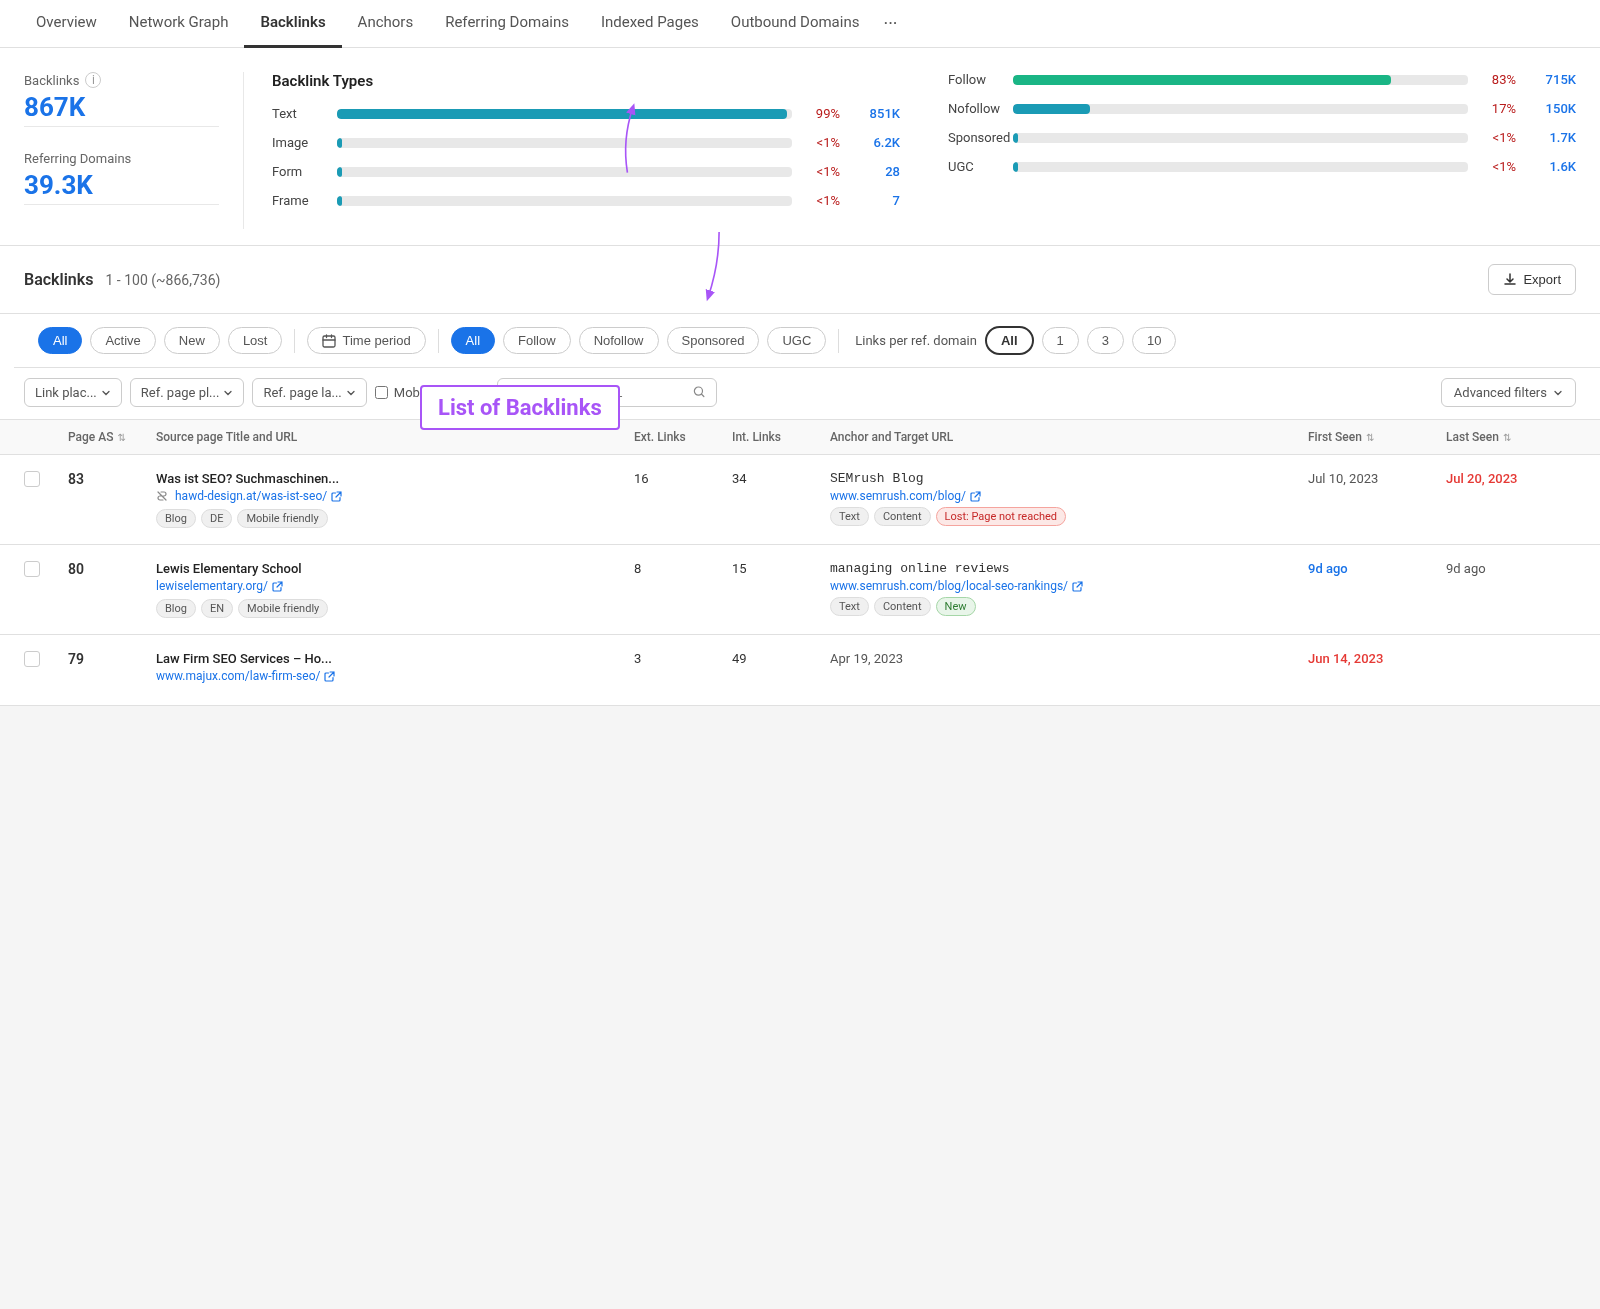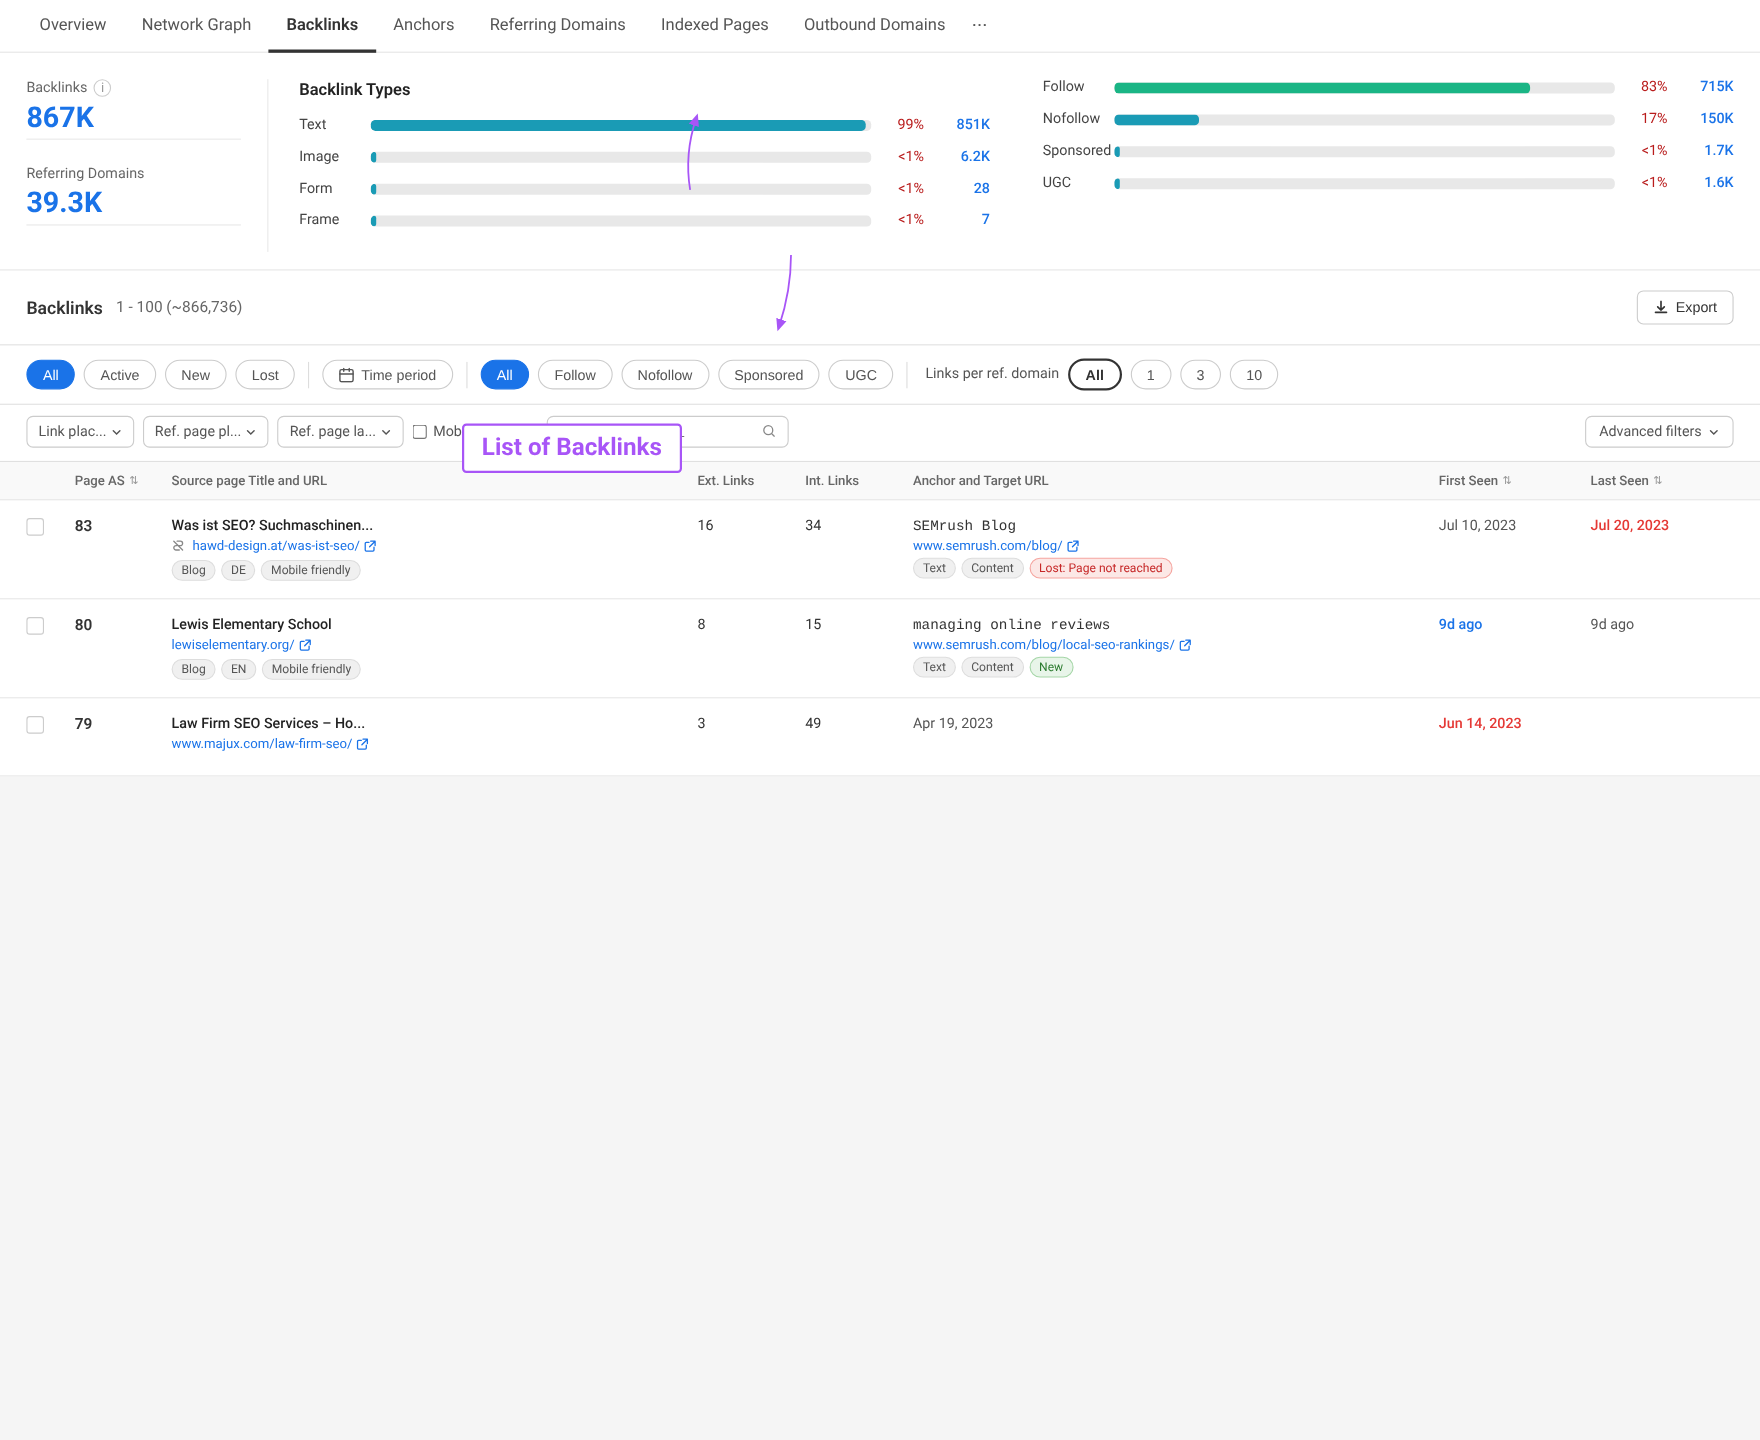--- a/index.html
+++ b/index.html
@@ -31,21 +31,21 @@
     .bar-count { width: 50px; font-size: 13px; color: #1a73e8; text-align: right; font-weight: 500; }
 
     
     .list-section { background: #fff; margin: 0; }
     .list-header { display: flex; align-items: center; padding: 18px 24px; border-bottom: 1px solid #e0e0e0; gap: 12px; }
     .list-title { font-size: 16px; font-weight: 600; }
     .list-count { font-size: 14px; color: #666; }
     .export-btn { margin-left: auto; display: flex; align-items: center; gap: 6px; border: 1px solid #ccc; border-radius: 6px; padding: 7px 14px; font-size: 13px; cursor: pointer; background: #fff; color: #333; }
 
     
-    .filter-bar { display: flex; align-items: center; flex-wrap: wrap; gap: 8px; padding: 12px 24px; border-bottom: 1px solid #e0e0e0; }
+    .filter-bar { display: flex; align-items: center; flex-wrap: wrap; gap: 8px; padding: 12px 24px; border-bottom: 1px solid #e0e0e0; margin-left: 14px; }
     .filter-btn { border: 1px solid #ccc; border-radius: 20px; padding: 5px 14px; font-size: 13px; cursor: pointer; background: #fff; color: #555; }
     .filter-btn.active { background: #1a73e8; color: #fff; border-color: #1a73e8; }
     .filter-btn.active-outline { border: 2px solid #333; background: #fff; color: #333; font-weight: 600; }
     .filter-divider { width: 1px; height: 24px; background: #ddd; margin: 0 4px; }
     .time-btn { display: flex; align-items: center; gap: 6px; border: 1px solid #ccc; border-radius: 20px; padding: 5px 14px; font-size: 13px; cursor: pointer; background: #fff; color: #555; }
     .links-label { font-size: 13px; color: #555; margin-left: 4px; }
 
     
     .filter-bar2 { display: flex; align-items: center; flex-wrap: wrap; gap: 8px; padding: 10px 24px 12px 24px; border-bottom: 1px solid #e0e0e0; }
     .filter-dropdown { display: flex; align-items: center; gap: 4px; border: 1px solid #ccc; border-radius: 6px; padding: 6px 10px; font-size: 13px; cursor: pointer; background: #fff; color: #555; }

